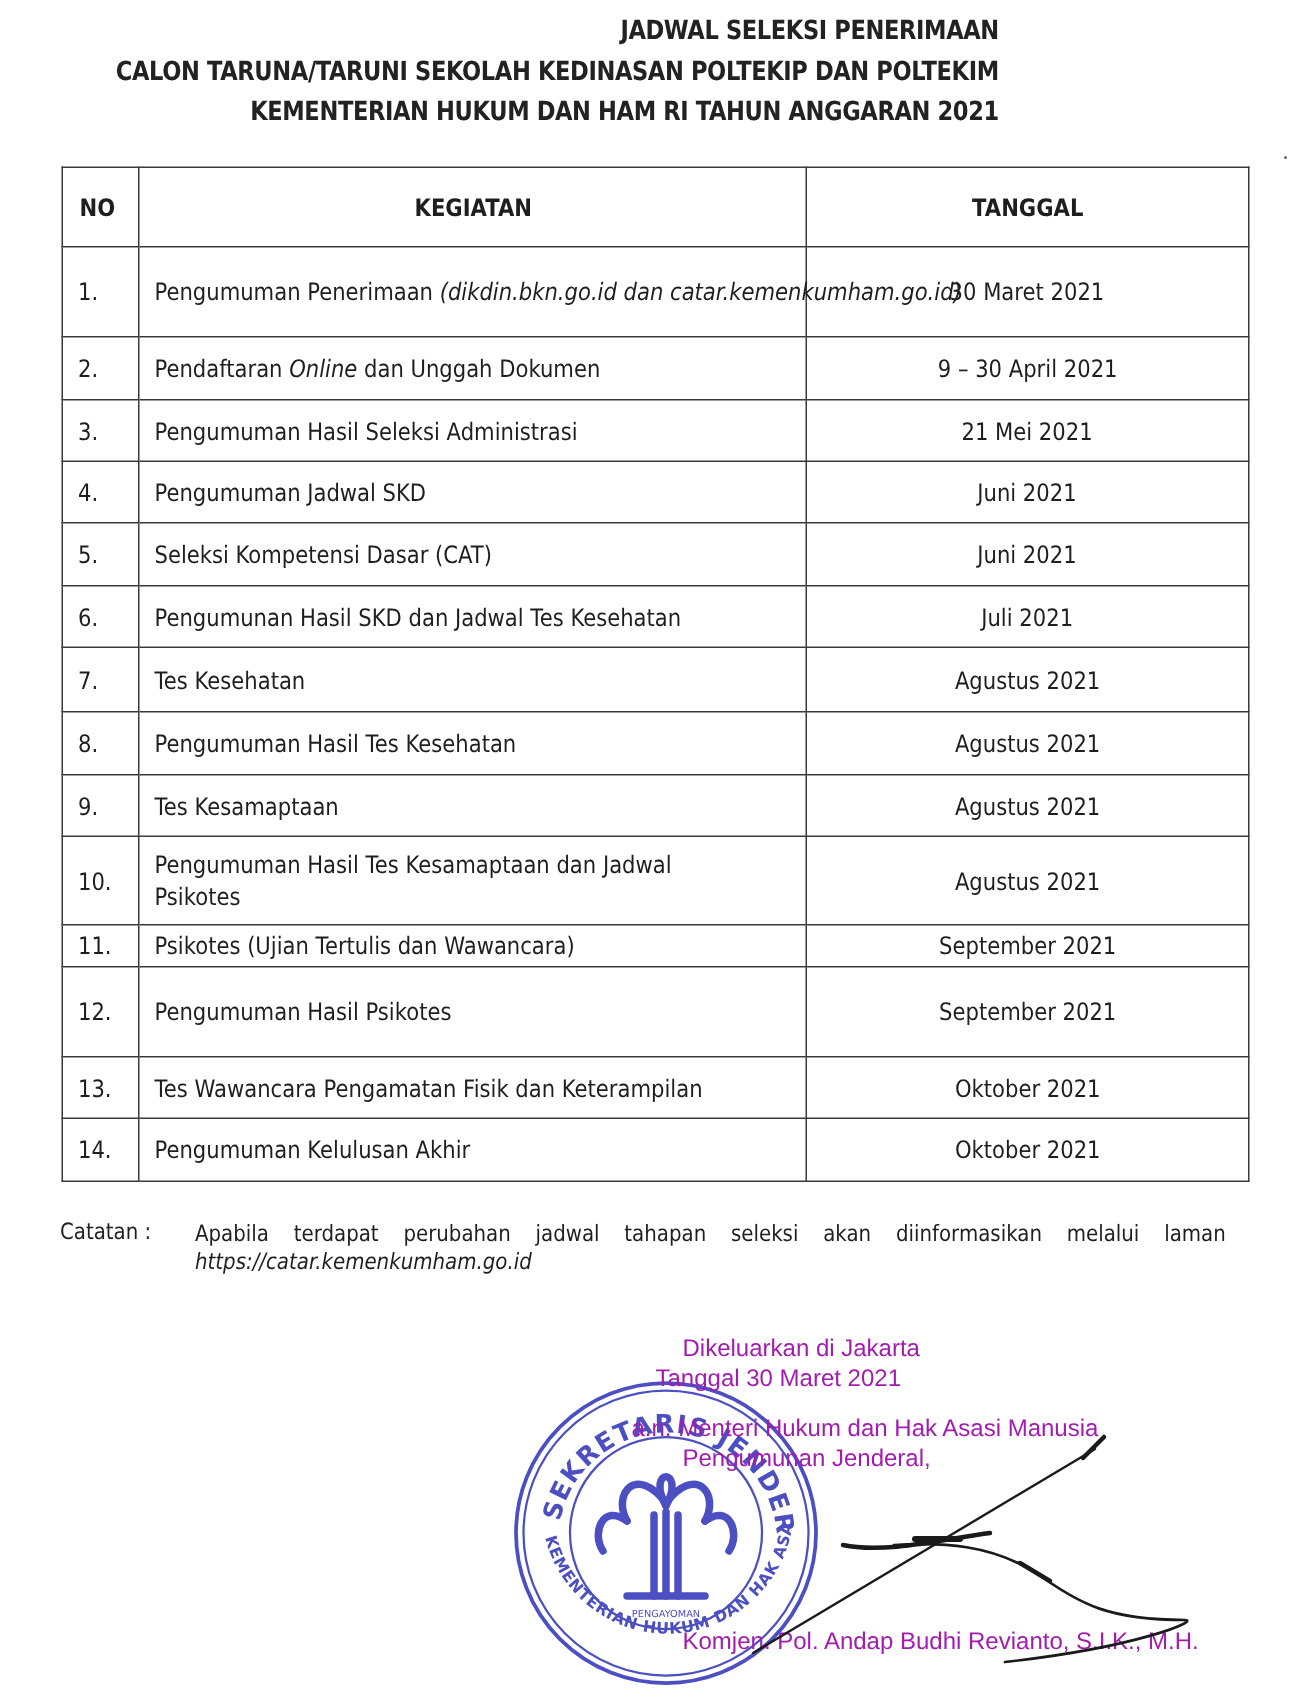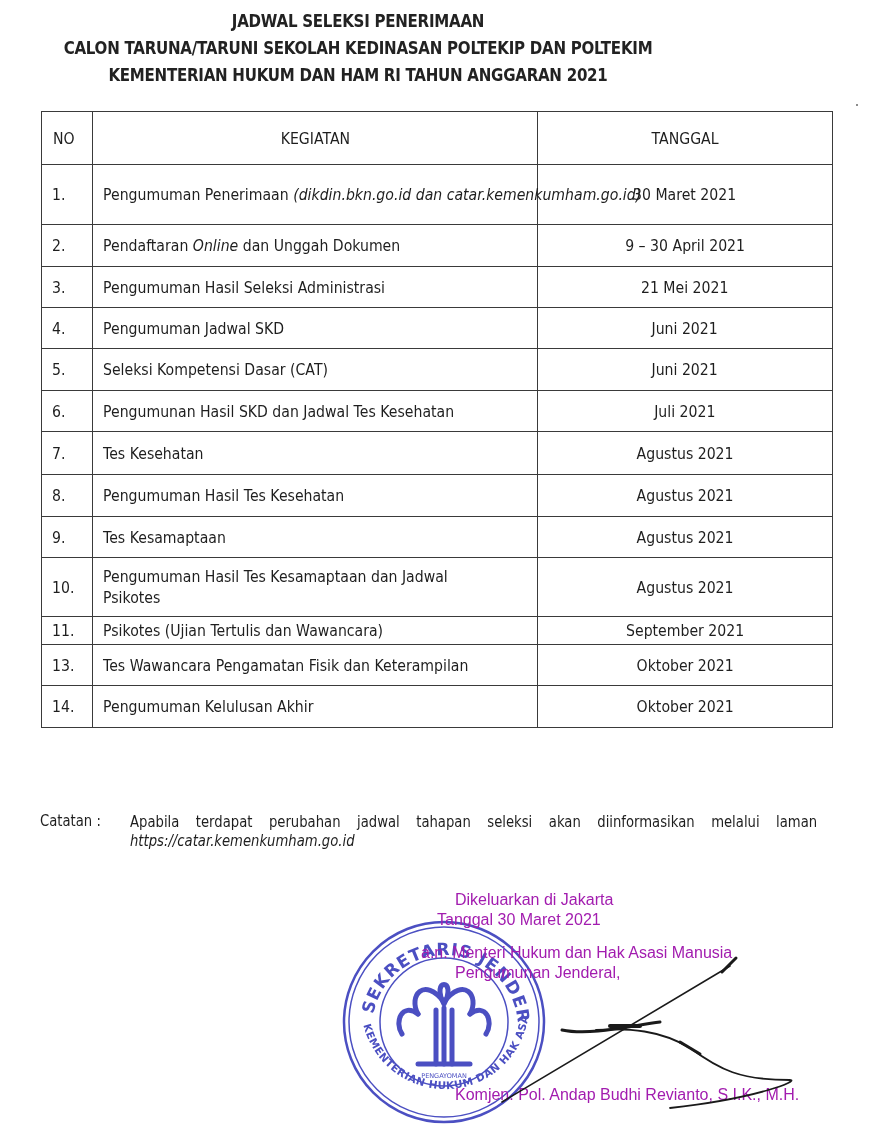--- a/index.html
+++ b/index.html
@@ -1,23 +1,23 @@
 <!DOCTYPE html>
 <html><head>
 <meta charset="utf-8">
 <style>
   html, body { margin: 0; padding: 0; background: #ffffff; }
   body { width: 872px; height: 1131px; position: relative; overflow: hidden; color: #1a1a1a; }
-  .title { position: absolute; left: 0; width: 716px; top: 8px; text-align: center;
+  .title { position: absolute; left: 0; width: 716px; top: 8px; text-align: right;
     font-family: "DejaVu Sans", sans-serif; font-weight: bold; font-size: 17.5px; line-height: 27px; color: #222; letter-spacing: -0.3px; }
   .title div { transform: scaleX(0.86); }
   table.sched { position: absolute; left: 41px; top: 111px; width: 791px; border-collapse: collapse;
     font-family: "DejaVu Sans", sans-serif; font-size: 16px; color: #1e1e1e; table-layout: fixed; }
   table.sched td, table.sched th { border: 1.5px solid #3a3a3a; padding: 0 10px; vertical-align: middle; }
-  table.sched th { font-weight: normal; font-size: 16px; text-align: center; }
+  table.sched th { font-weight: bold; font-size: 16px; text-align: center; }
   th .sq, td .sq { display: inline-block; transform: scaleX(0.88); transform-origin: left center; white-space: nowrap; }
   td.no { text-align: left; padding-left: 11px; }
   td.act { text-align: left; padding-left: 8px; line-height: 21px; }
   td.date { text-align: center; }
   td.date .sq { transform-origin: center center; }
   th .sq { transform-origin: center center; }
   .it { font-style: italic; }
   .note { position: absolute; left: 40px; top: 812px; width: 800px; font-family: "DejaVu Sans", sans-serif; font-size: 15px; color: #1e1e1e; }
   .note .lbl { position: absolute; left: 0; top: 0; transform: scaleX(0.88); transform-origin: left top; }
   .note .txt { position: absolute; left: 90px; top: 0; width: 800px; transform: scaleX(0.88); transform-origin: left top; line-height: 20px; word-spacing: 14px; }
@@ -103,20 +103,25 @@
       <div class="sq" style="display:block">Pengumuman Hasil Tes Kesamaptaan dan Jadwal</div>
       <div class="sq" style="display:block">Psikotes</div>
     </td>
     <td class="date"><span class="sq">Agustus 2021</span></td>
   </tr>
   <tr style="height:28px">
     <td class="no"><span class="sq">11.</span></td>
     <td class="act"><span class="sq">Psikotes (Ujian Tertulis dan Wawancara)</span></td>
     <td class="date"><span class="sq">September 2021</span></td>
   </tr>
+  <tr style="height:60px">
+    <td class="no"><span class="sq">12.</span></td>
+    <td class="act"><span class="sq">Pengumuman Hasil Psikotes</span></td>
+    <td class="date"><span class="sq">September 2021</span></td>
+  </tr>
   <tr style="height:41px">
     <td class="no"><span class="sq">13.</span></td>
     <td class="act"><span class="sq">Tes Wawancara Pengamatan Fisik dan Keterampilan</span></td>
     <td class="date"><span class="sq">Oktober 2021</span></td>
   </tr>
   <tr style="height:42px">
     <td class="no"><span class="sq">14.</span></td>
     <td class="act"><span class="sq">Pengumuman Kelulusan Akhir</span></td>
     <td class="date"><span class="sq">Oktober 2021</span></td>
   </tr>

